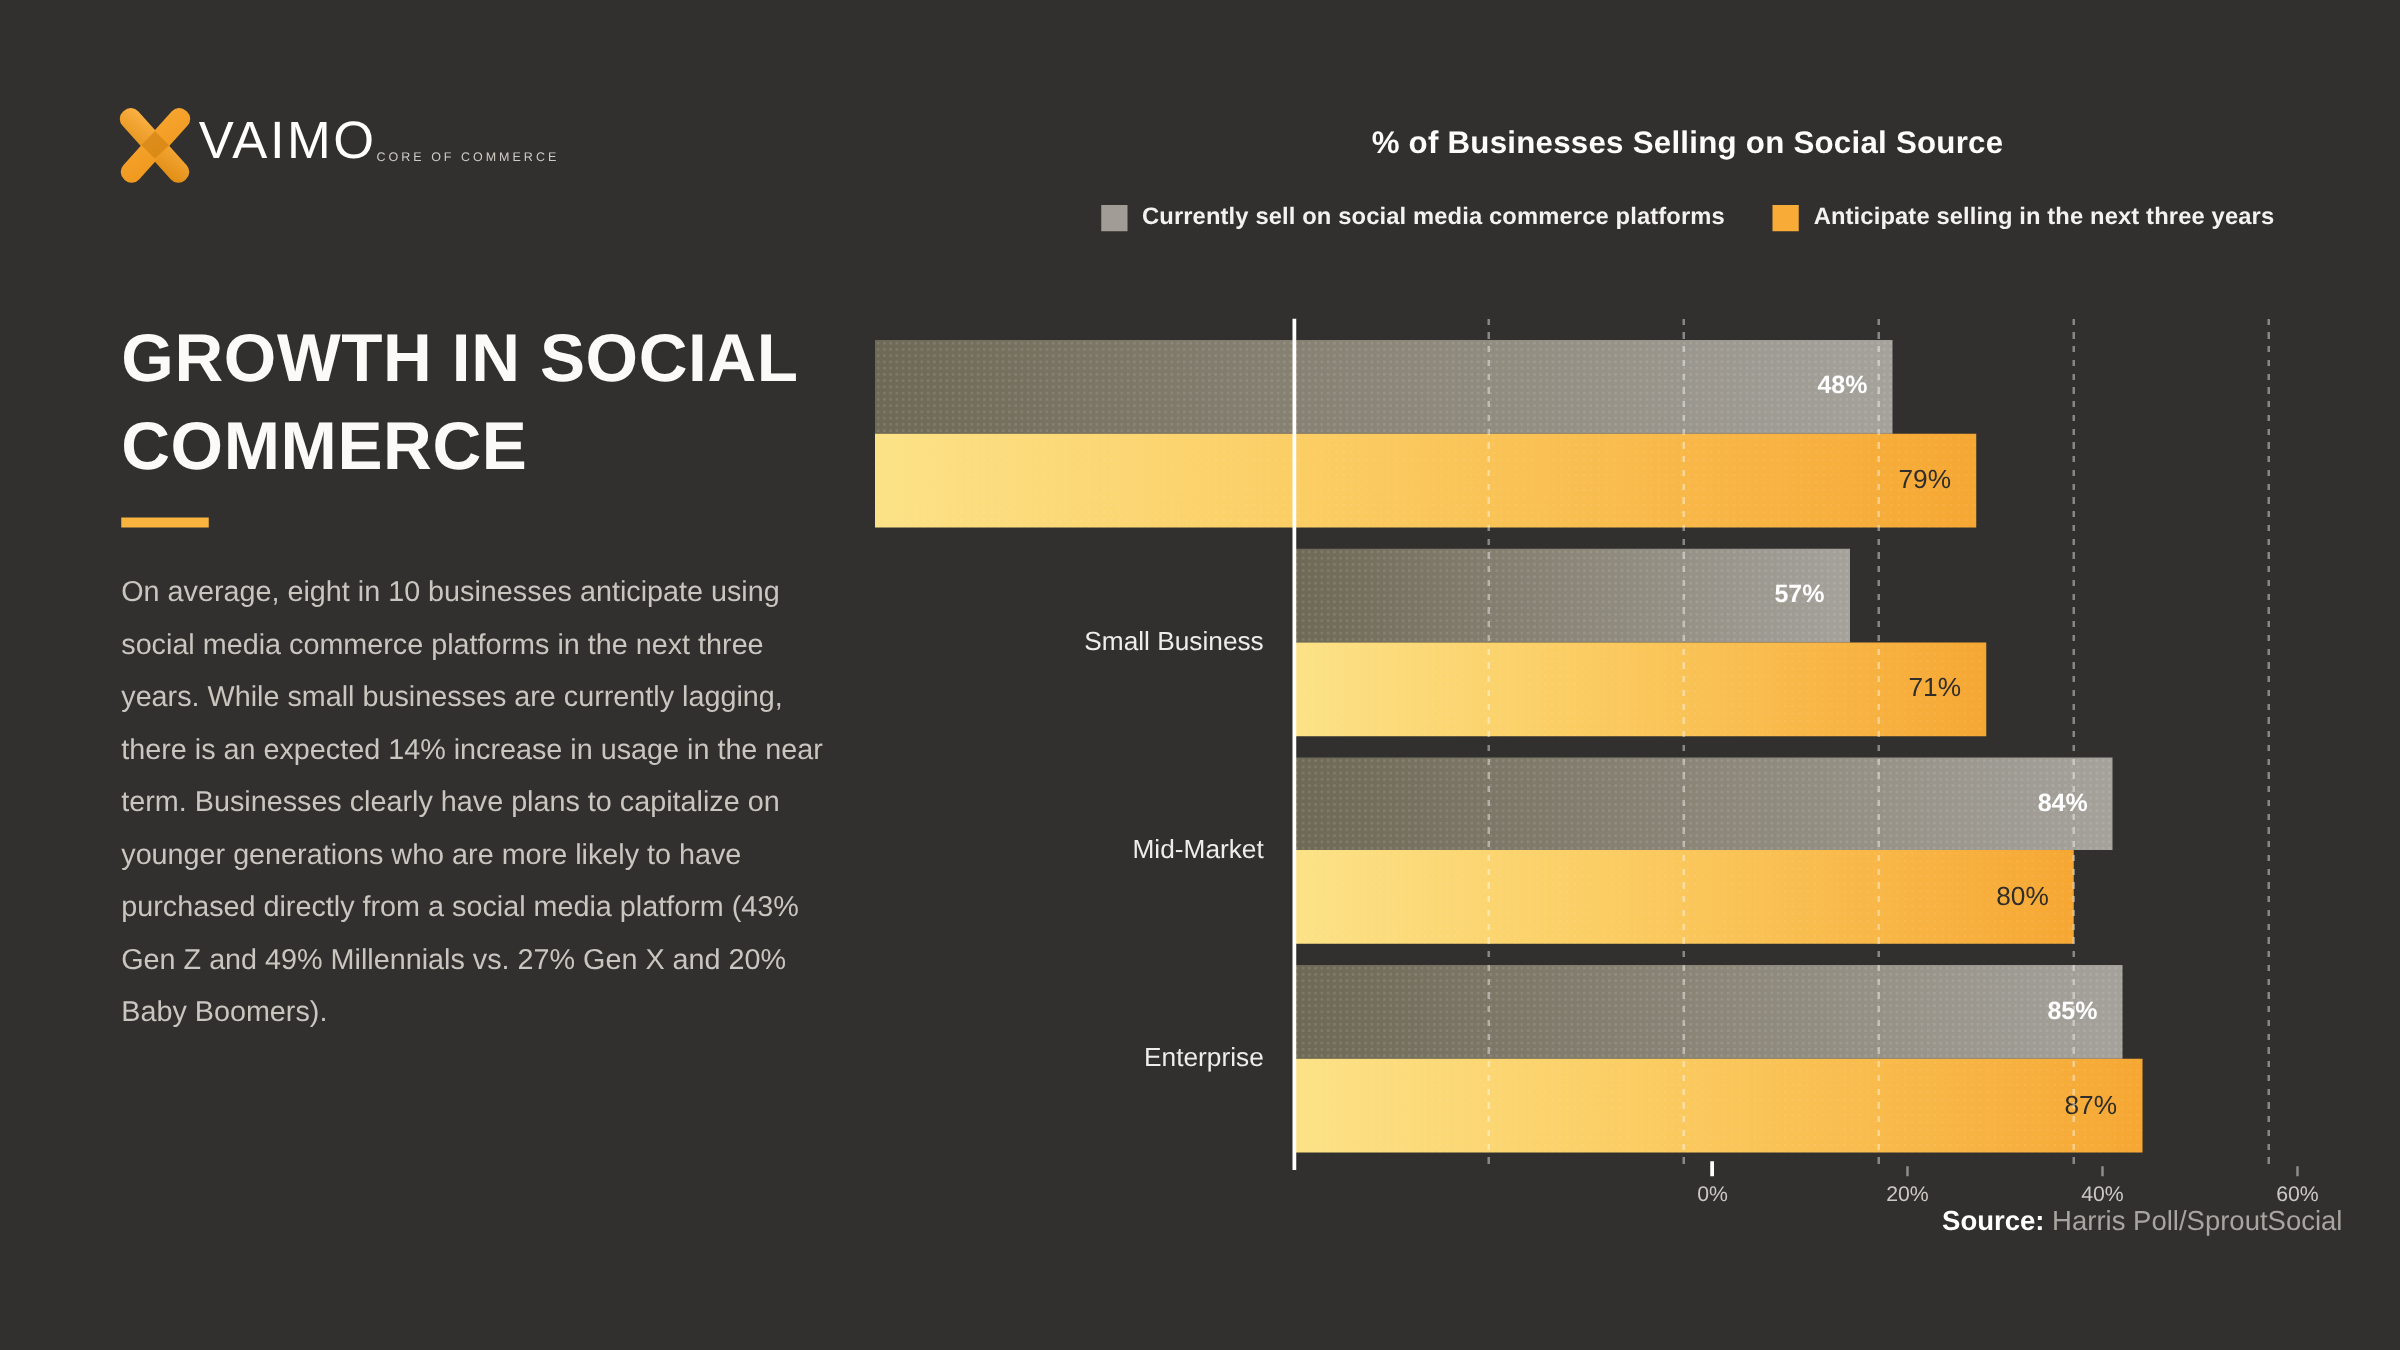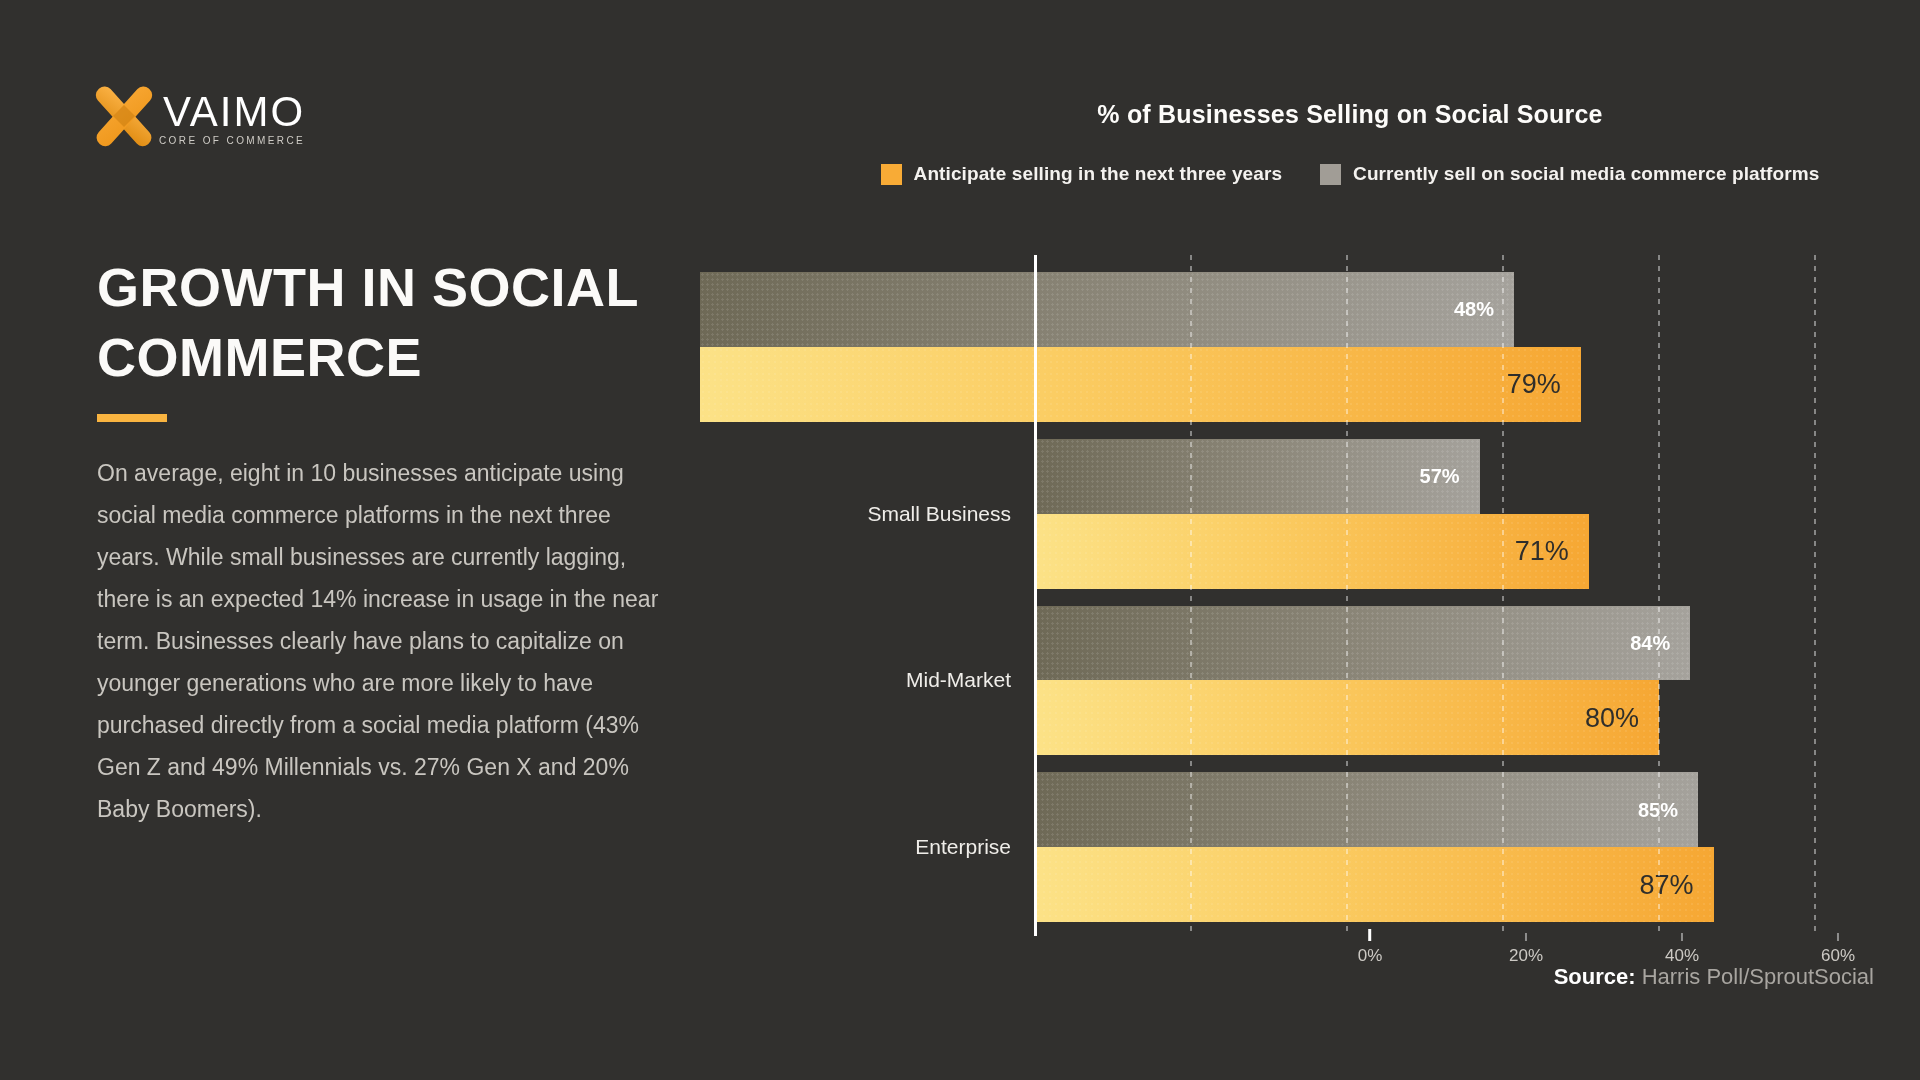--- a/index.html
+++ b/index.html
@@ -2,21 +2,21 @@
 <html><head>
 <meta charset="utf-8">
 <style>
   html,body{margin:0;padding:0;width:1920px;height:1080px;overflow:hidden;
     background:#31302e;font-family:"Liberation Sans",sans-serif;}
   .abs{position:absolute;}
 
   
   .logo{left:95px;top:84px;display:flex;align-items:flex-start;}
   .logo-x{width:58px;height:64px;margin-right:6px;}
-  .wordmark{display:flex;flex-direction:column;align-items:flex-end;margin-top:8px;}
+  .wordmark{display:flex;flex-direction:row;align-items:flex-end;margin-top:8px;}
   .brand{font-size:42px;font-weight:400;color:#ffffff;letter-spacing:2px;line-height:40px;}
   .tagline{font-size:10px;font-weight:400;color:#cfccc6;letter-spacing:2.4px;margin-top:3px;}
 
   
   .headline{left:97px;top:252px;width:560px;font-size:54px;line-height:70px;
     font-weight:700;color:#fbfaf8;letter-spacing:.5px;white-space:pre-line;}
   .rule{left:97px;top:414px;width:70px;height:8px;background:#f9b440;}
   .paragraph{left:97px;top:452px;width:562px;font-size:23px;line-height:42px;
     color:#c9c6c0;font-weight:400;}
 
@@ -45,21 +45,21 @@
   .bars{flex:1;display:flex;flex-direction:column;}
   .bar{height:50%;position:relative;}
   .bar-gray{background-image:radial-gradient(rgba(255,255,255,.10) 1px,transparent 1.2px),
     linear-gradient(90deg,#6e6956 0%,#8b8678 50%,#a5a29c 100%);
     background-size:5px 5px,100% 100%;}
   .bar-orange{background-image:radial-gradient(rgba(255,255,255,.08) 1px,transparent 1.2px),
     linear-gradient(90deg,#fce287 0%,#fbcd63 40%,#f6a733 100%);
     background-size:6px 6px,100% 100%;}
   .val{position:absolute;right:20px;top:50%;transform:translateY(-50%);font-size:20px;}
   .bar-gray .val{color:#ffffff;font-weight:700;}
-  .bar-orange .val{color:#2f2e2b;font-weight:400;font-size:27px;}
+  .bar-orange .val{color:#2f2e2b;font-weight:400;font-size:21px;}
 
   .xticks{position:absolute;left:335px;top:calc(100% + 14px);width:780px;height:24px;}
   .xtick{position:absolute;transform:translateX(-50%);font-size:17px;color:#ccc9c4;}
   .xtick::before{content:'';position:absolute;left:50%;top:-13px;width:2px;height:8px;
     background:rgba(255,255,255,.45);transform:translateX(-50%);}
   .xtick.first::before{background:#ffffff;width:3px;height:12px;top:-17px;}
 
   .source{right:46px;top:964px;font-size:22px;}
   .source .lbl{font-weight:700;color:#ffffff;}
   .source .valtxt{font-weight:400;color:#a8a5a0;}
@@ -90,26 +90,26 @@
 </div>
 
 <h1 class="abs headline" style="margin:0">GROWTH IN SOCIAL
 COMMERCE</h1>
 <div class="abs rule"></div>
 <p class="abs paragraph" style="margin:0">On average, eight in 10 businesses anticipate using social media commerce platforms in the next three years. While small businesses are currently lagging, there is an expected 14% increase in usage in the near term.  Businesses clearly have plans to capitalize on younger generations who are more likely to have purchased directly from a social media platform (43% Gen Z and 49% Millennials vs. 27% Gen X and 20% Baby Boomers).</p>
 
 <div class="abs chart-title">% of Businesses Selling on Social Source</div>
 <div class="abs legend">
     <div class="legend-item">
+      <span class="swatch swatch-dots" style="background: rgb(161, 157, 150);"></span>
+      <span class="legend-label">Currently sell on social media commerce platforms</span>
+    </div>
+    <div class="legend-item">
       <span class="swatch" style="background: rgb(248, 171, 54);"></span>
       <span class="legend-label">Anticipate selling in the next three years</span>
-    </div>
-    <div class="legend-item">
-      <span class="swatch swatch-dots" style="background: rgb(161, 157, 150);"></span>
-      <span class="legend-label">Currently sell on social media commerce platforms</span>
     </div>
   </div>
 
 <div class="abs chart-area">
   <div class="plot-bg">
     <div class="axis-line"></div>
     <div>
         <div class="gridline" style="left: 20%;"></div>
         <div class="gridline" style="left: 40%;"></div>
         <div class="gridline" style="left: 60%;"></div>

